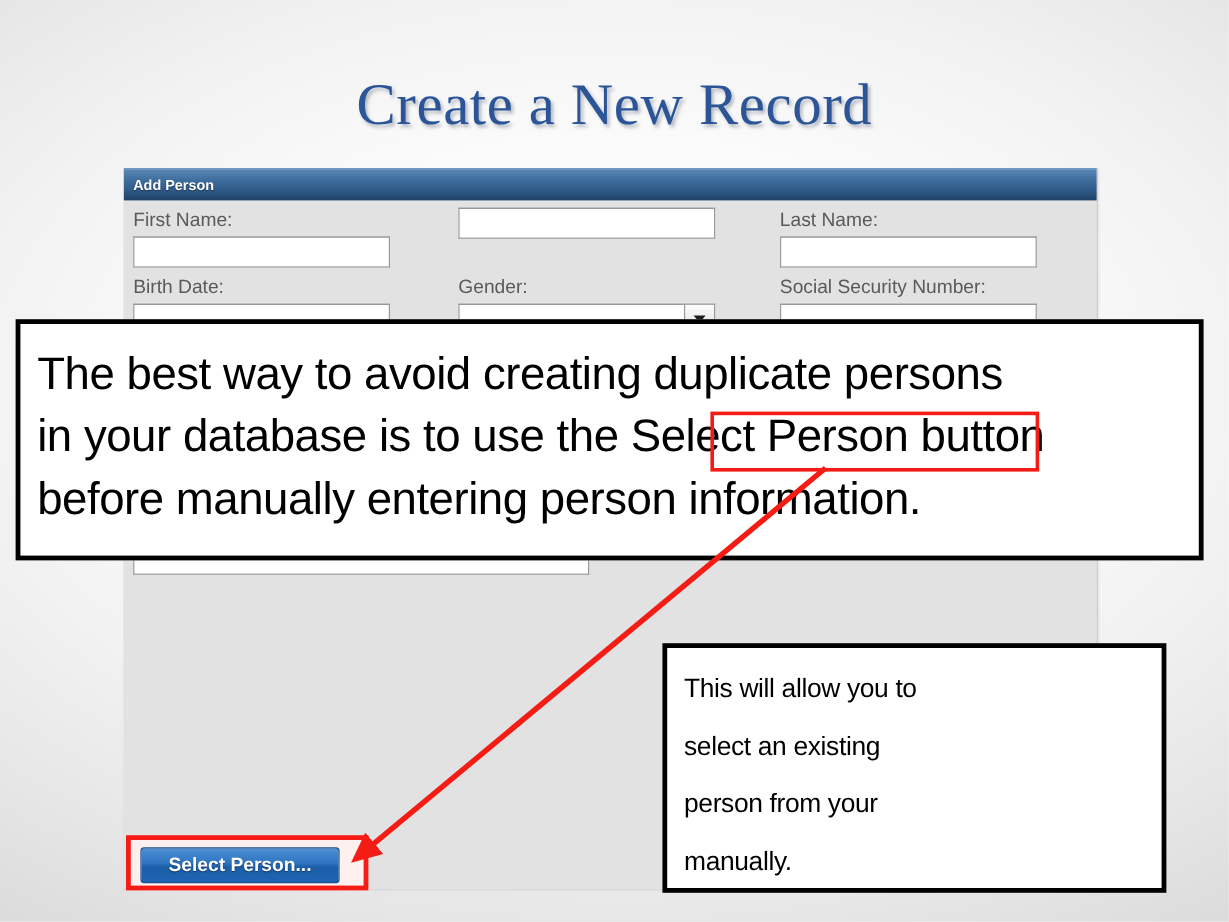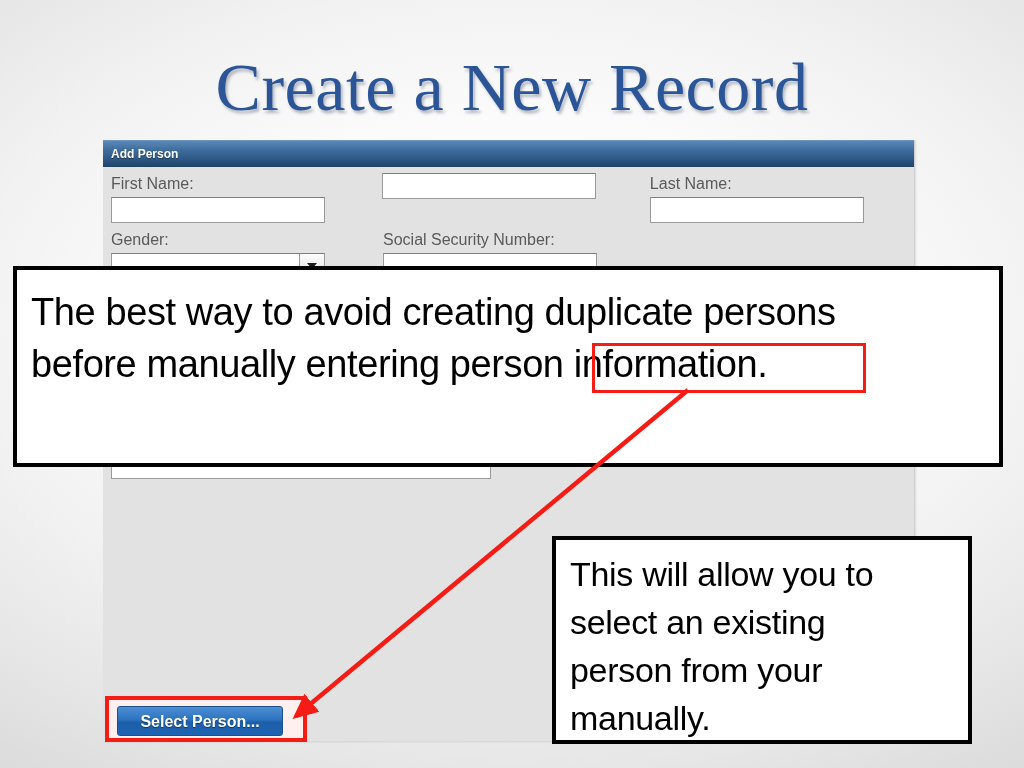--- a/index.html
+++ b/index.html
@@ -16,21 +16,21 @@
   }
 
   
   #slide-title {
     position: absolute;
     left: 0;
     top: 48px;
     width: 1024px;
     text-align: center;
     font-family: "Liberation Serif", serif;
-    font-size: 68px;
+    font-size: 49px;
     line-height: 78px;
     color: #2b5596;
     letter-spacing: 0.5px;
     text-shadow: 2px 3px 3px rgba(120,130,145,0.55);
     white-space: nowrap;
   }
 
   
   #app-panel {
     position: absolute;
@@ -182,21 +182,21 @@
     letter-spacing: -0.4px;
   }
   #callout-secondary {
     left: 552px;
     top: 536px;
     width: 420px;
     height: 208px;
     padding: 10px 0 0 14px;
   }
   #callout-secondary .line {
-    font-size: 34px;
+    font-size: 22px;
     line-height: 48px;
     color: #000000;
     white-space: nowrap;
     letter-spacing: -0.3px;
   }
 
   
   #phrase-highlight {
     position: absolute;
     left: 592px;
@@ -237,20 +237,24 @@
       <div class="col col-2">
         <div class="txt w-wide2"></div>
       </div>
       <div class="col col-3">
         <div class="fld-label">Last Name:</div>
         <div class="txt w-wide3"></div>
       </div>
     </div>
 
     <div class="form-row">
+      <div class="col col-1">
+        <div class="fld-label">Birth Date:</div>
+        <div class="txt w-wide"></div>
+      </div>
       <div class="col col-2">
         <div class="fld-label">Gender:</div>
         <div class="combo">
           <div class="combo-text"></div>
           <div class="combo-btn">
               <span class="chev"></span>
             </div>
         </div>
       </div>
       <div class="col col-3">
@@ -314,20 +318,21 @@
 
   </div>
 </div>
 
 <div id="select-person-wrap">
   <div id="select-person-button">Select Person...</div>
 </div>
 
 <div class="callout" id="callout-main">
   <div class="line">The best way to avoid creating duplicate persons</div>
+  <div class="line"><span>in your database is to use the </span><span>Select Person</span><span> button</span></div>
   <div class="line">before manually entering person information.</div>
 </div>
 
 <div id="phrase-highlight"></div>
 
 <div class="callout" id="callout-secondary">
   <div class="line">This will allow you to</div>
   <div class="line">select an existing</div>
   <div class="line">person from your</div>
   <div class="line">manually.</div>

